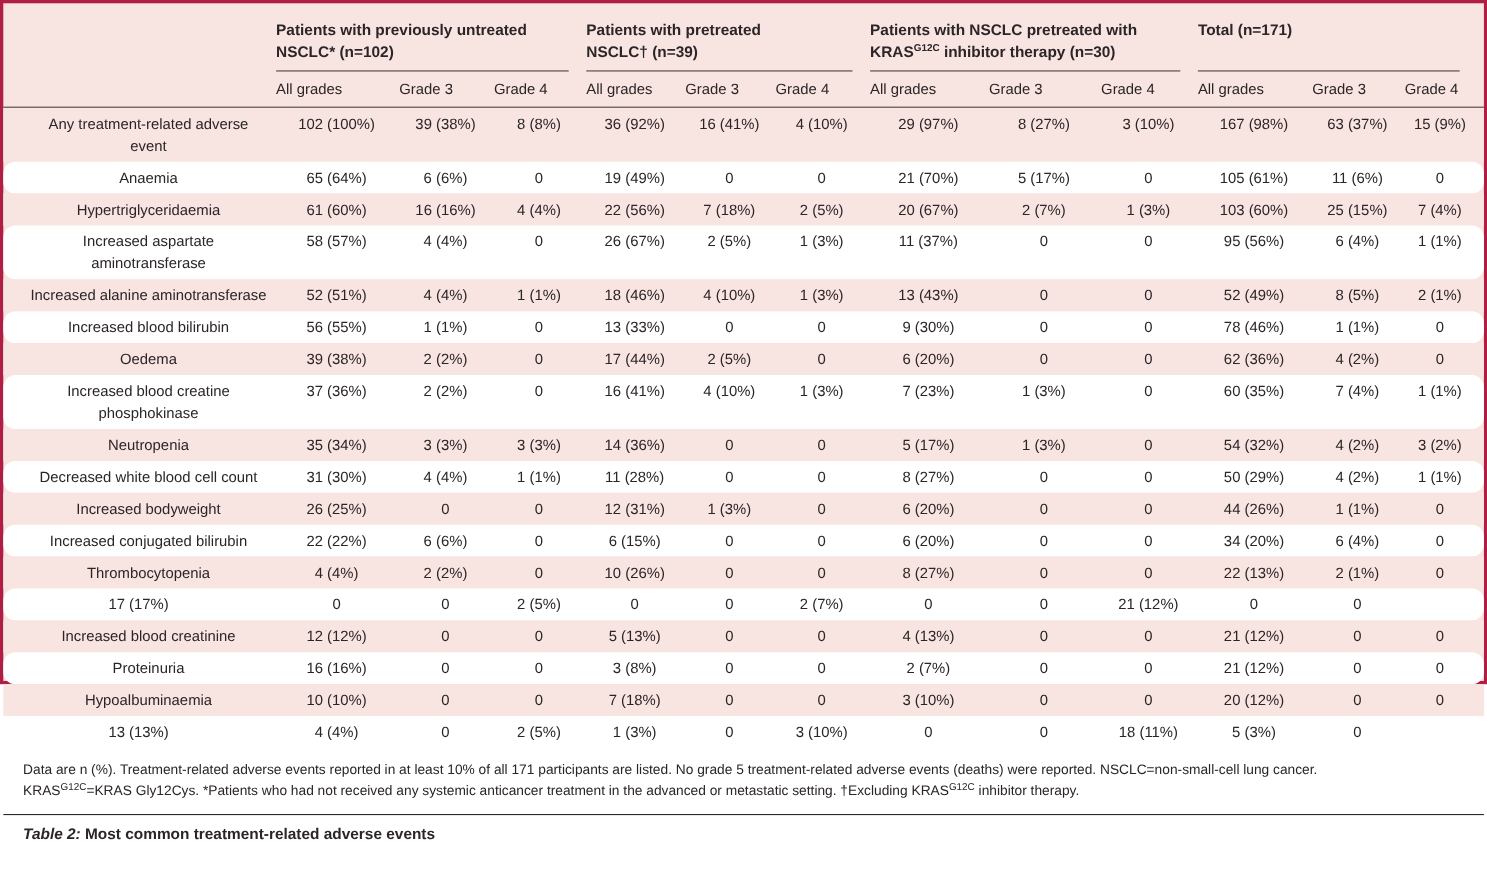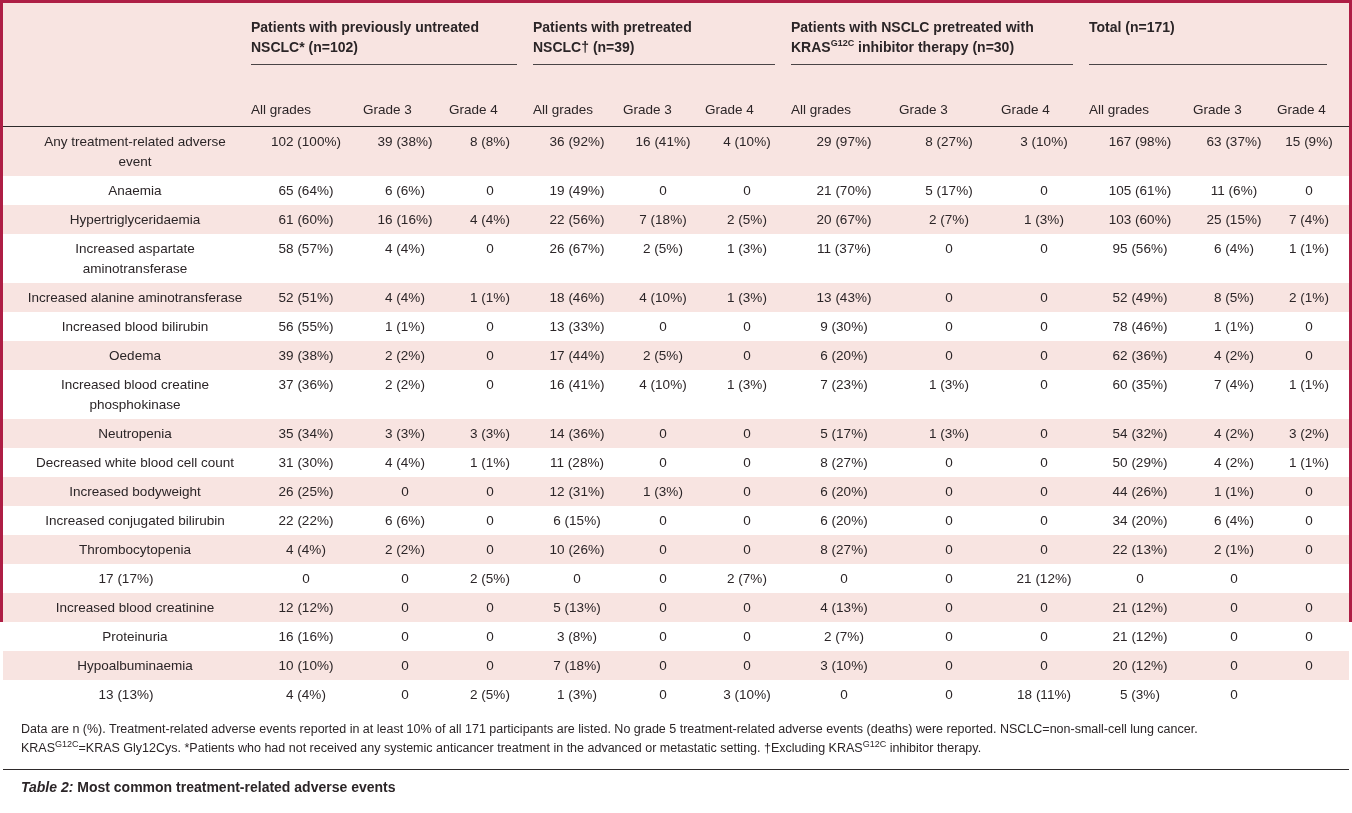--- a/index.html
+++ b/index.html
@@ -20,25 +20,25 @@
     position:relative;
   }
   .grid{display:grid;grid-template-columns:248px 112px 86px 84px 90px 82px 86px 108px 102px 88px 104px 84px 66px;}
   .hgrid{display:grid;grid-template-columns:248px 282px 258px 298px 254px;padding-top:14px;}
   .group-title{
     font-weight:bold;font-size:14px;line-height:20px;white-space:pre;
     border-bottom:1px solid var(--rule-gray);
     margin-right:16px;padding-bottom:7px;min-height:40px;
   }
   .group-title sup,.footnote sup{font-size:9px;vertical-align:super;line-height:0;}
-  .subheader-row{border-bottom:1.5px solid var(--rule-dark);margin-top:29px;}
+  .subheader-row{border-bottom:1.5px solid var(--rule-dark);}
   .subhead{font-size:13.5px;padding:8px 0 9px 0;}
   .t-row{display:grid;grid-template-columns:248px 112px 86px 84px 90px 82px 86px 108px 102px 88px 104px 84px 66px;text-align:center;}
   .t-row.pink{background:var(--background-pink);}
-  .t-row.white{background:var(--row-white);}
+  .t-row.white{background:var(--row-white);border-radius:11px;}
   .cell{font-size:13.5px;line-height:20px;padding:5px 2px 4px 0;}
   .cell.label{padding-left:18px;white-space:pre;}
   .footnote{
     font-size:12.5px;line-height:19px;padding:11px 18px 6px 18px;
     white-space:pre-line;
   }
   .divider{border-top:1px solid var(--rule-dark);margin:5px 0 0 0;}
   .caption{font-size:14px;font-weight:bold;padding:9px 16px 10px 18px;}
   .caption .cap-label{font-style:italic;}
   .spacer{}

